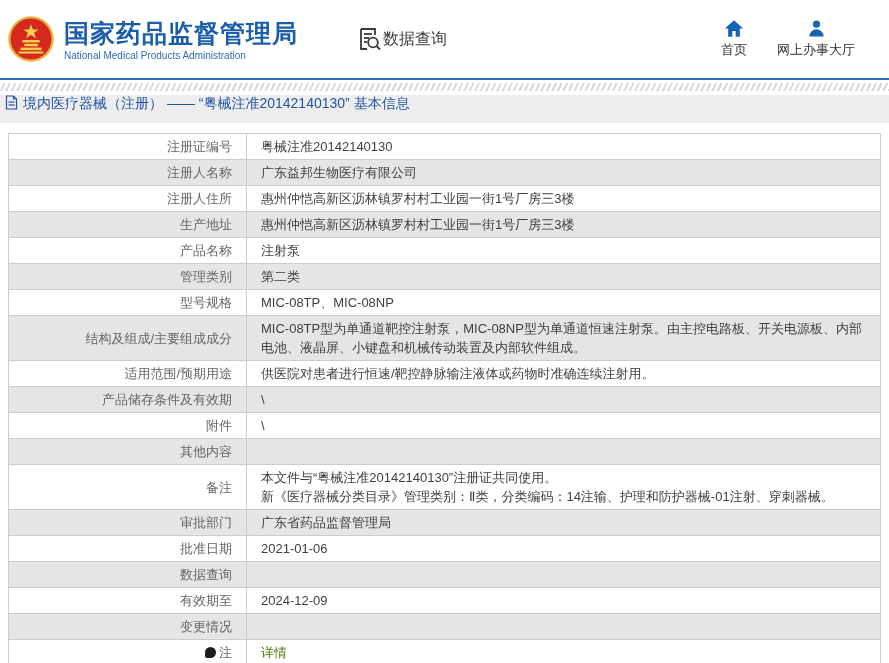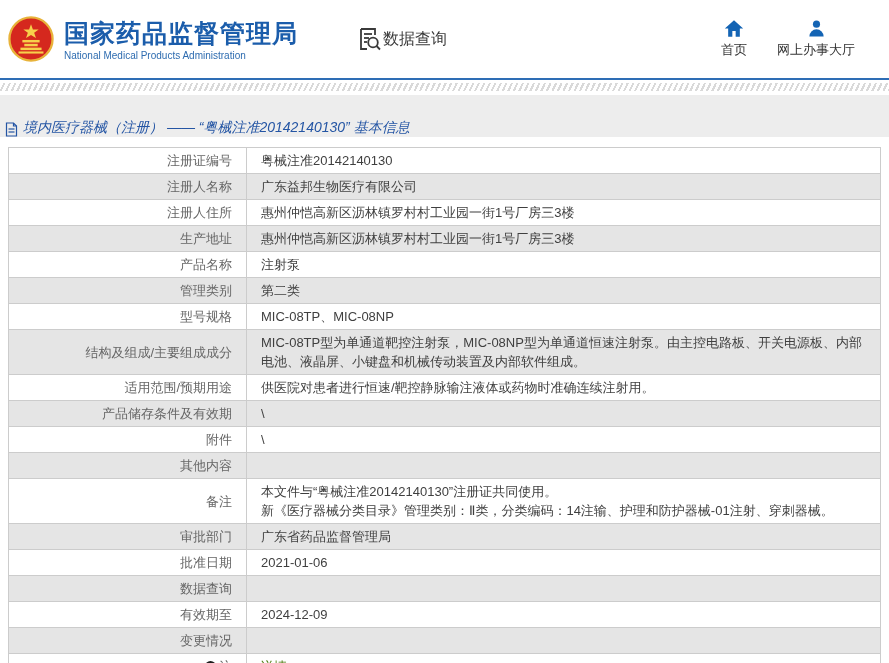--- a/index.html
+++ b/index.html
@@ -12,21 +12,21 @@
   .cn-title{font-size:25px;font-weight:bold;color:#1b5dab;letter-spacing:1px;line-height:30px;}
   .en-title{font-size:10px;color:#2e6cb0;margin-top:2px;}
   .section-label{display:flex;align-items:center;gap:1px;margin-left:58px;font-size:16px;color:#3a3a3a;cursor:pointer;}
   .nav{margin-left:auto;display:flex;gap:30px;padding-right:34px;}
   .nav-item{display:flex;flex-direction:column;align-items:center;gap:3px;font-size:13px;color:#333;text-decoration:none;cursor:pointer;}
 
   .blue-rule{height:2px;background:#2e6db5;}
   .stripes{height:8px;margin-top:3px;background:repeating-linear-gradient(115deg,#ffffff 0 3px,#d9d9d9 3px 5px);}
 
   
-  .crumb-bar{margin-top:4px;height:42px;background:#ededed;display:flex;align-items:flex-end;padding-left:5px;gap:5px;font-style:italic;}
+  .crumb-bar{margin-top:4px;height:28px;background:#ededed;display:flex;align-items:flex-start;padding-left:5px;gap:5px;}
   .crumb-text{font-size:14px;color:#2455a4;}
 
   
   table.info{border-collapse:collapse;margin:10px 8px 0 8px;width:873px;table-layout:fixed;font-size:13px;}
   table.info td{border:1px solid #ccc;padding:3px 14px;line-height:19px;vertical-align:middle;box-sizing:border-box;}
   td.lab{width:238px;text-align:right;color:#666;}
   td.val{color:#3f3f3f;text-align:left;}
   tr.alt{background:#e5e5e5;}
   a.detail{color:#4d7c0f;text-decoration:none;cursor:pointer;margin-top:48px;}
   .note-dot{display:inline-block;width:11px;height:11px;background:#1c1c1c;border-radius:50% 50% 50% 2px;margin-right:3px;vertical-align:-1px;}

